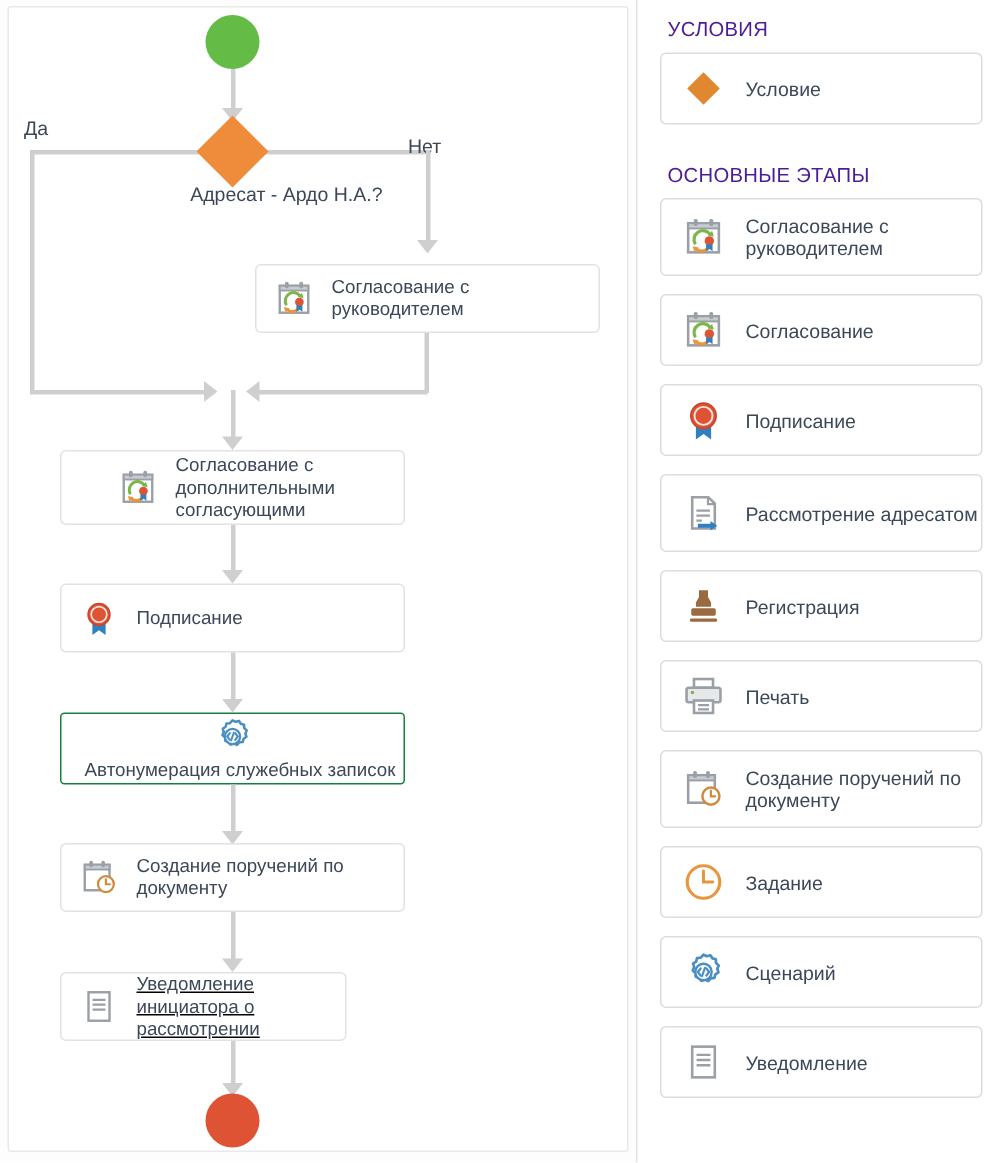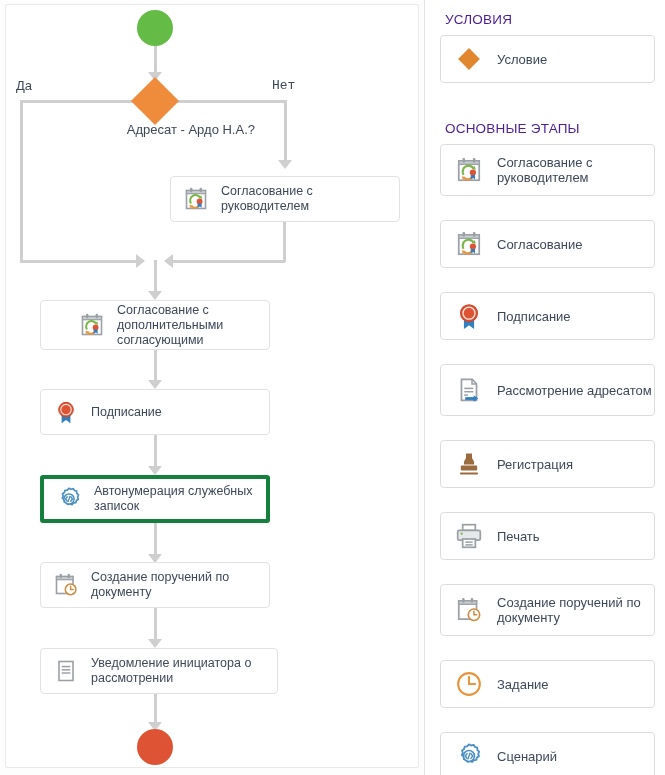--- a/index.html
+++ b/index.html
@@ -60,23 +60,24 @@
   .step{
     position:absolute;
     background:#ffffff;
     border:1px solid #e2e2e2;
     border-radius:4px;
     box-sizing:border-box;
     display:flex;align-items:center;
     padding-left:10px;
   }
   .step.selected{
-    border:4px solid #15803d;
+    border:1px solid #15803d;
     box-shadow:inset 0 0 0 2px #ffffff;
     border-radius:3px;
+    flex-direction:column;
   }
   .step .ico{
     width:30px;height:30px;flex:0 0 30px;
     display:flex;align-items:center;justify-content:center;
     margin-right:10px;
   }
   .step .txt{
     font-size:12.5px;color:#3c4858;line-height:15px;
   }
   
@@ -86,21 +87,21 @@
     padding:0 10px;
     overflow:hidden;
   }
   .side-head{
     font-size:13.5px;color:#4c1d95;letter-spacing:.2px;
     padding:14px 5px 8px 5px;
   }
   .side-head.first{padding-top:12px;}
   .side-item{
     background:#ffffff;border:1px solid #dcdcdc;border-radius:4px;
-    height:48px;margin-bottom:24px;
+    height:48px;margin-bottom:12px;
     display:flex;align-items:center;padding-left:12px;
     box-sizing:border-box;
   }
   .side-item .ico{
     width:32px;height:32px;flex:0 0 32px;
     display:flex;align-items:center;justify-content:center;
     margin-right:12px;
   }
   .side-item .lbl{font-size:13px;color:#3c4858;line-height:15px;}
   svg{display:block;}
@@ -114,21 +115,21 @@
   <div class="node-start" style="left:137px;top:10px;"></div>
 
   <div class="vline" style="left:154px;top:46px;height:30px;"></div>
   <div class="arrow-d" style="left:148px;top:72px;"></div>
 
   <div class="hline" style="left:20px;top:100px;width:267px;"></div>
 
   <div class="diamond" style="left:138px;top:84px;"></div>
 
   <div class="branch-label" style="left:16px;top:78px;">Да</div>
-  <div class="branch-label" style="left:272px;top:78px;font-family:Liberation Mono, monospace;">Нет</div>
+  <div class="branch-label" style="left:272px;top:90px;">Нет</div>
 
   <div class="cond-label" style="left:55px;top:122px;width:200px;">Адресат - Ардо Н.А.?</div>
 
   <div class="vline" style="left:20px;top:100px;height:162px;"></div>
   <div class="hline" style="left:20px;top:260px;width:120px;"></div>
   <div class="arrow-r" style="left:136px;top:254px;"></div>
 
   <div class="vline" style="left:284px;top:100px;height:62px;"></div>
   <div class="arrow-d" style="left:278px;top:160px;"></div>
 
@@ -219,21 +220,21 @@
         <circle cx="17.6" cy="17.4" r="5.3" fill="#ffffff" stroke="#d08a3c" stroke-width="1.5"></circle>
         <path d="M17.6 14.2 v3.3 h2.6" fill="none" stroke="#d08a3c" stroke-width="1.4" stroke-linecap="round"></path>
       </svg>
     </span>
     <span class="txt">Создание поручений по документу</span>
   </div>
 
   <div class="vline" style="left:154px;top:608px;height:34px;"></div>
   <div class="arrow-d" style="left:148px;top:639px;"></div>
 
-  <div class="step" style="left:40px;top:648px;width:238px;height:46px;">
+  <div class="step" style="left:40px;top:648px;width:191px;height:46px;text-decoration:underline;">
     <span class="ico">
       <svg width="26" height="26" viewBox="0 0 26 26">
         <rect x="6" y="3.5" width="14" height="19" fill="#ffffff" stroke="#9aa0a6" stroke-width="1.6"></rect>
         <line x1="8.7" y1="8.6" x2="17.3" y2="8.6" stroke="#9aa0a6" stroke-width="1.5"></line>
         <line x1="8.7" y1="11.8" x2="17.3" y2="11.8" stroke="#9aa0a6" stroke-width="1.5"></line>
         <line x1="8.7" y1="15" x2="17.3" y2="15" stroke="#9aa0a6" stroke-width="1.5"></line>
       </svg>
     </span>
     <span class="txt">Уведомление инициатора о рассмотрении</span>
   </div>

